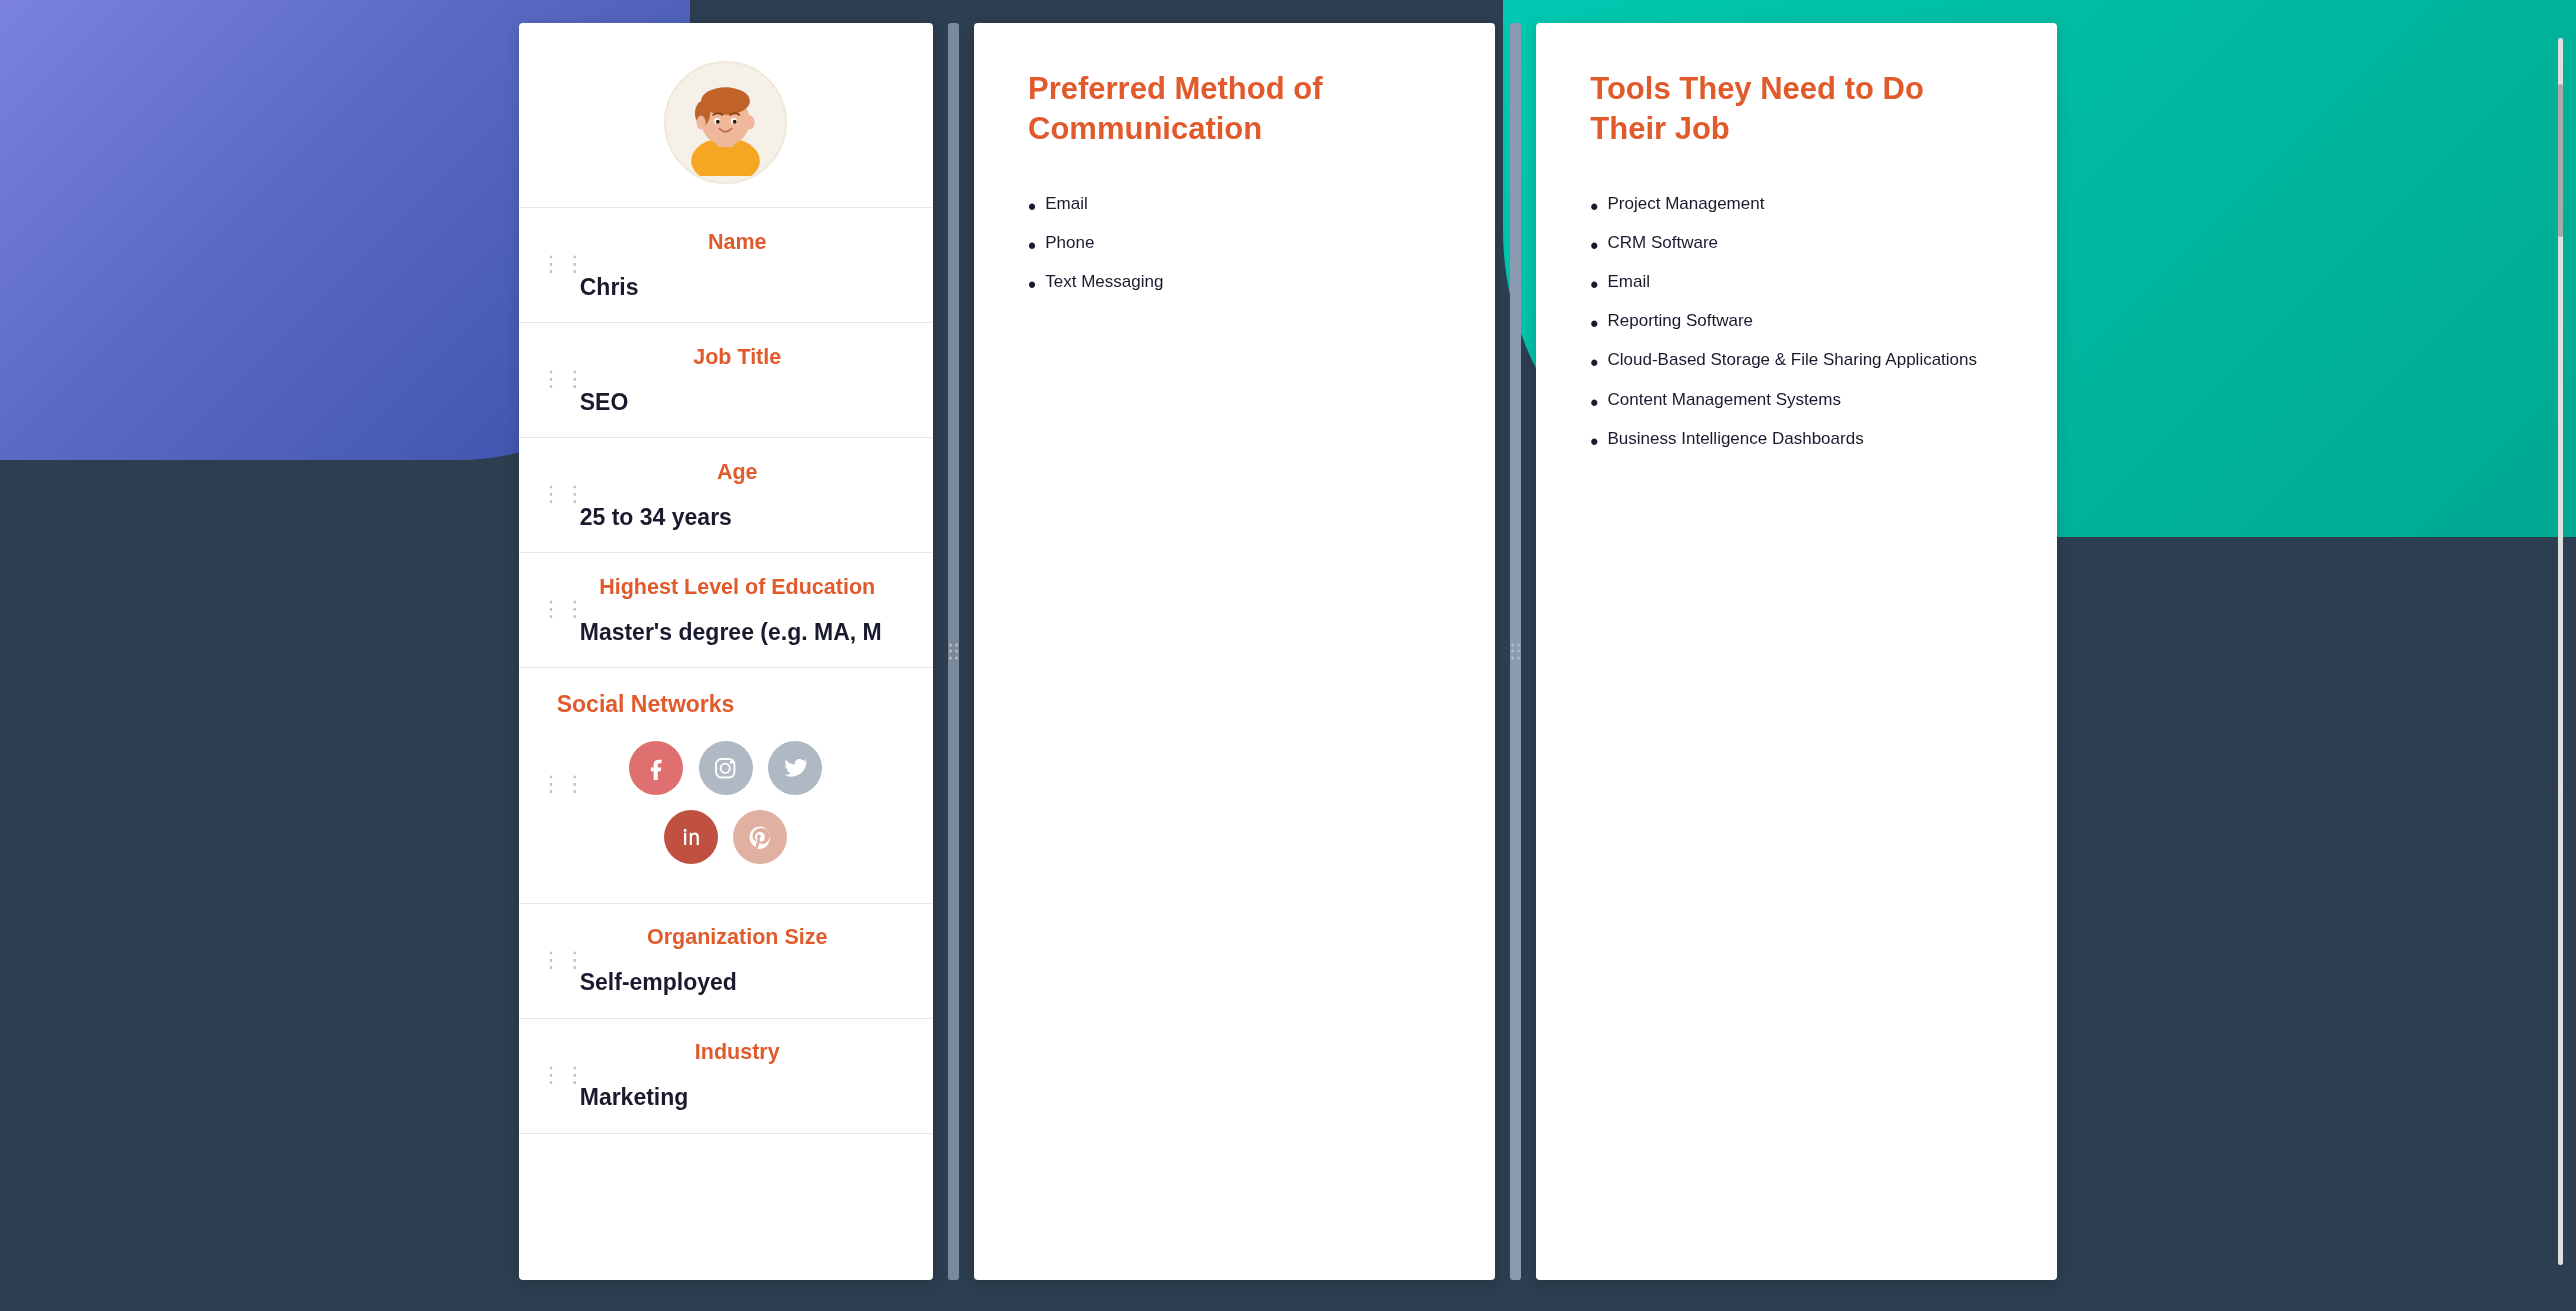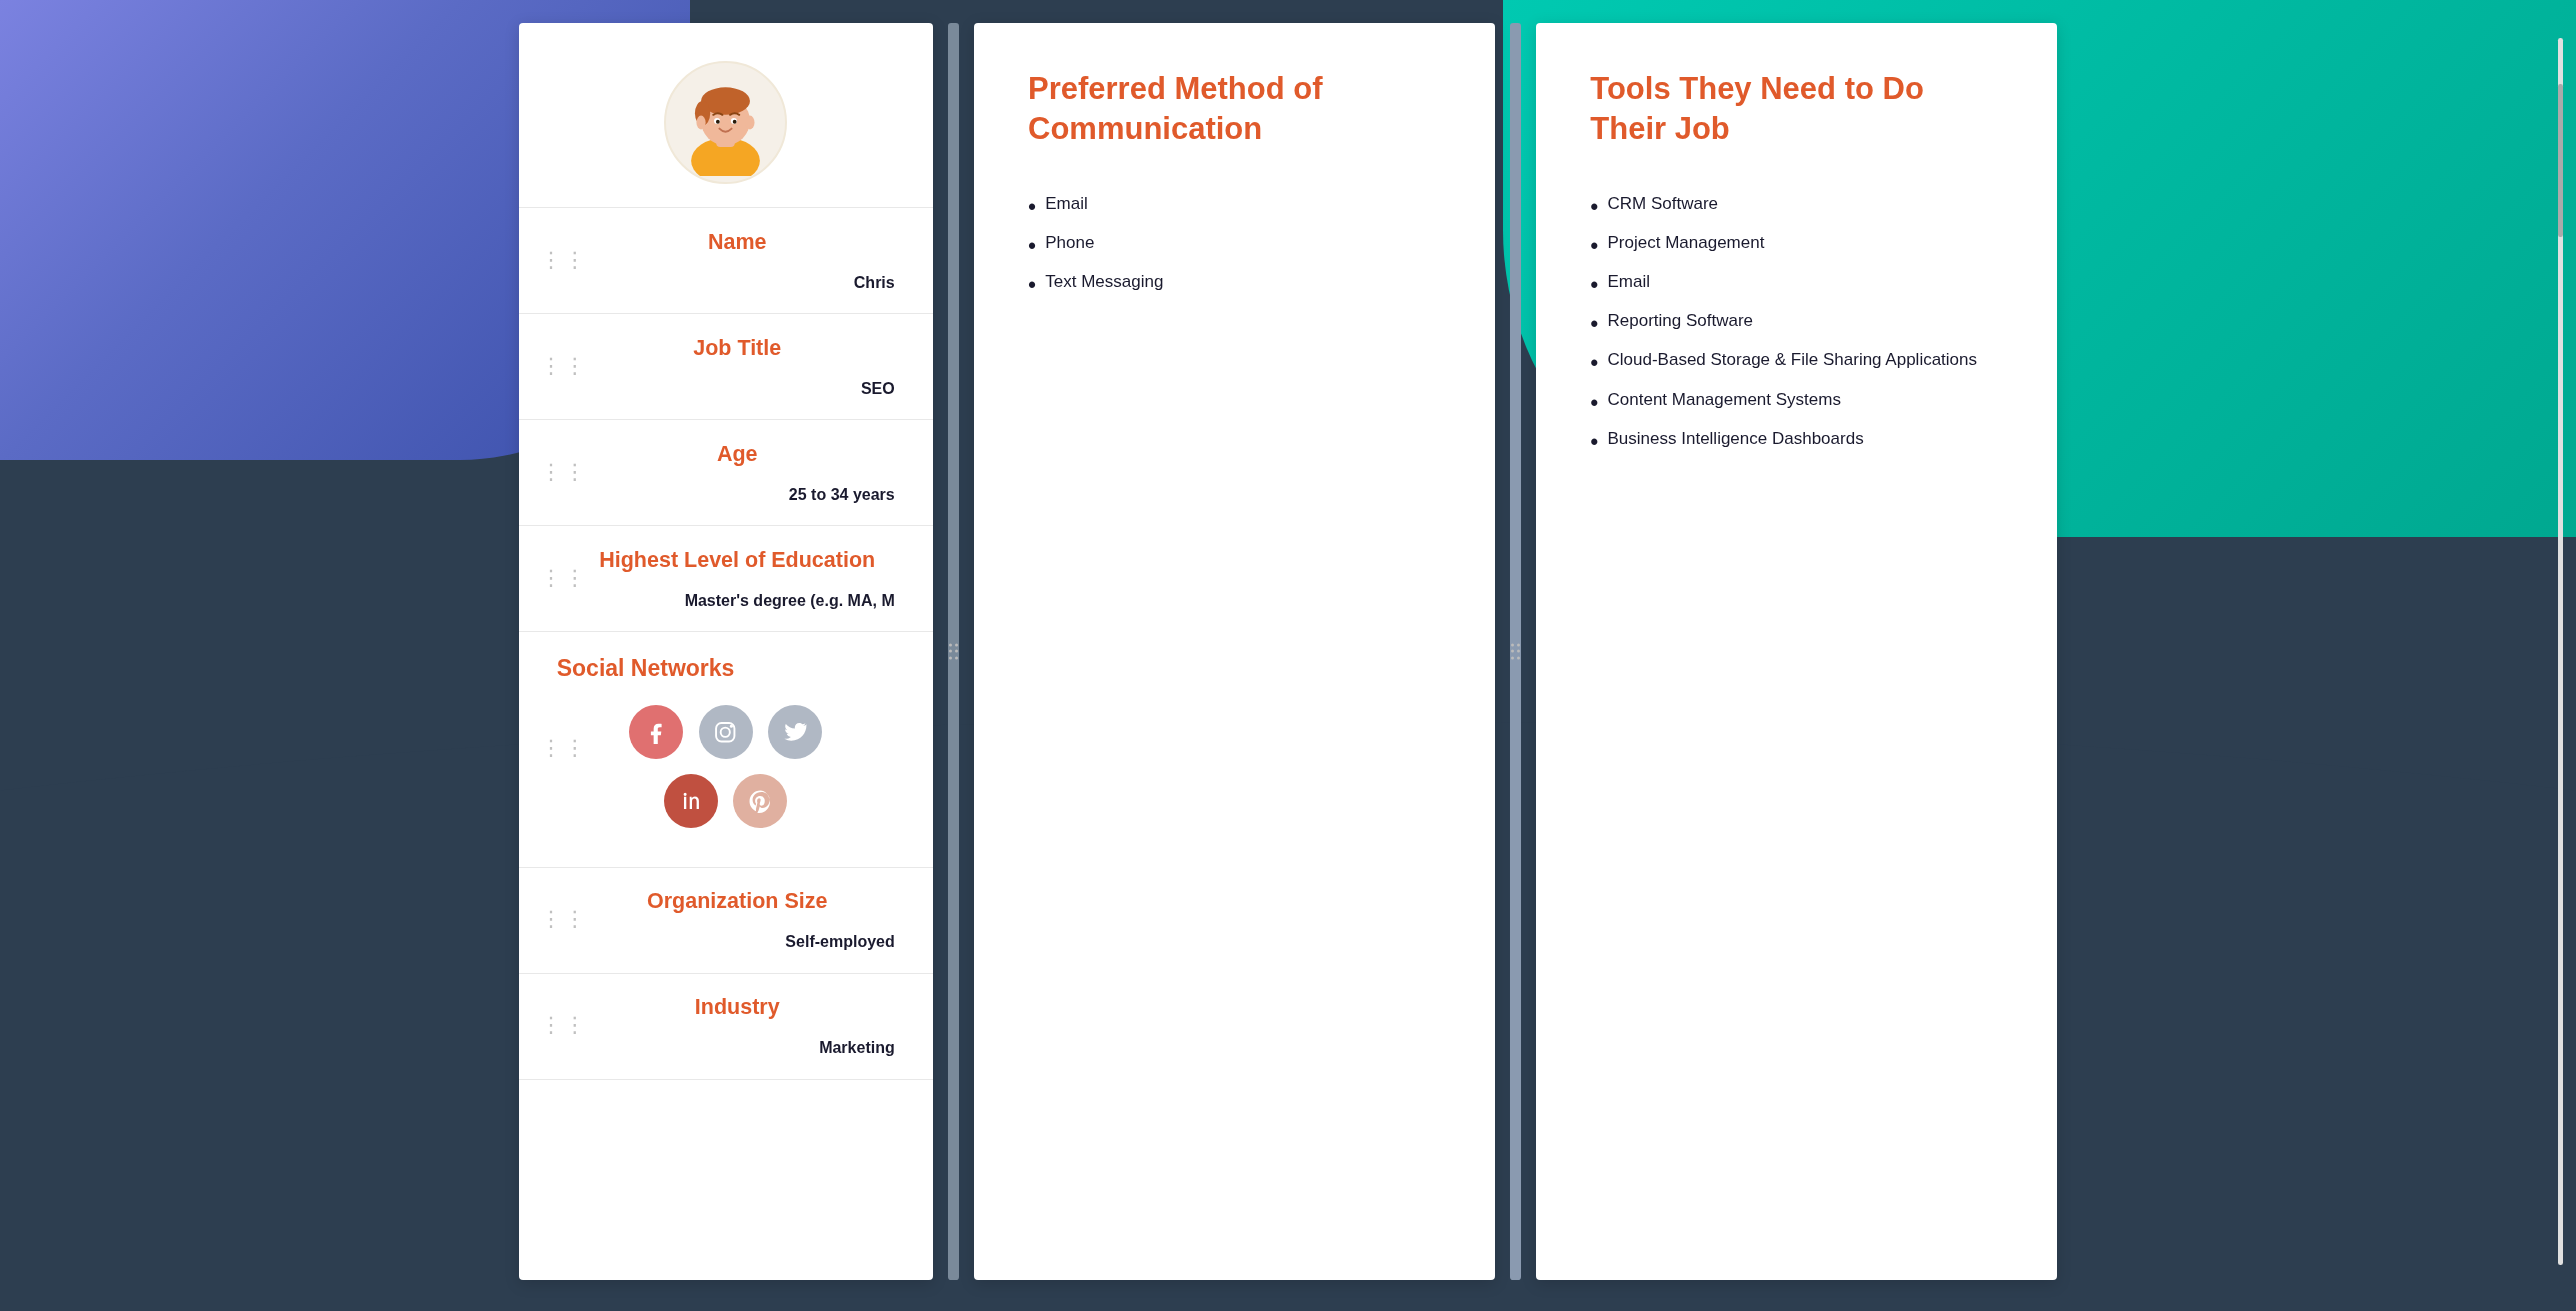--- a/index.html
+++ b/index.html
@@ -117,24 +117,24 @@
 
     .field-label {
       font-size: 21.5px;
       font-weight: 600;
       color: #e05a2b;
       margin-bottom: 6.1px;
       text-align: center;
     }
 
     .field-value {
-      font-size: 16px;
+      font-size: 23px;
       font-weight: 700;
       color: #1a1a2e;
-      text-align: right;
+      text-align: left;
       margin-top: 19px;
     }
 
     .social-section {
       border-bottom: 1.5px solid #e8e8e8;
       padding: 23px 38px;
       position: relative;
     }
 
     .social-section::before {
@@ -442,24 +442,24 @@
           <div class="handle-dot"></div>
           <div class="handle-dot"></div>
         </div>
     </div>
   </div>
 
   <div class="card tools-card">
     <h2 class="card-title">Tools They Need to Do Their Job</h2>
     <ul class="bullet-list">
       <li>
+          <span>Project Management</span>
+        </li>
+      <li>
           <span>CRM Software</span>
-        </li>
-      <li>
-          <span>Project Management</span>
         </li>
       <li>
           <span>Email</span>
         </li>
       <li>
           <span>Reporting Software</span>
         </li>
       <li>
           <span>Cloud-Based Storage &amp; File Sharing Applications</span>
         </li>

